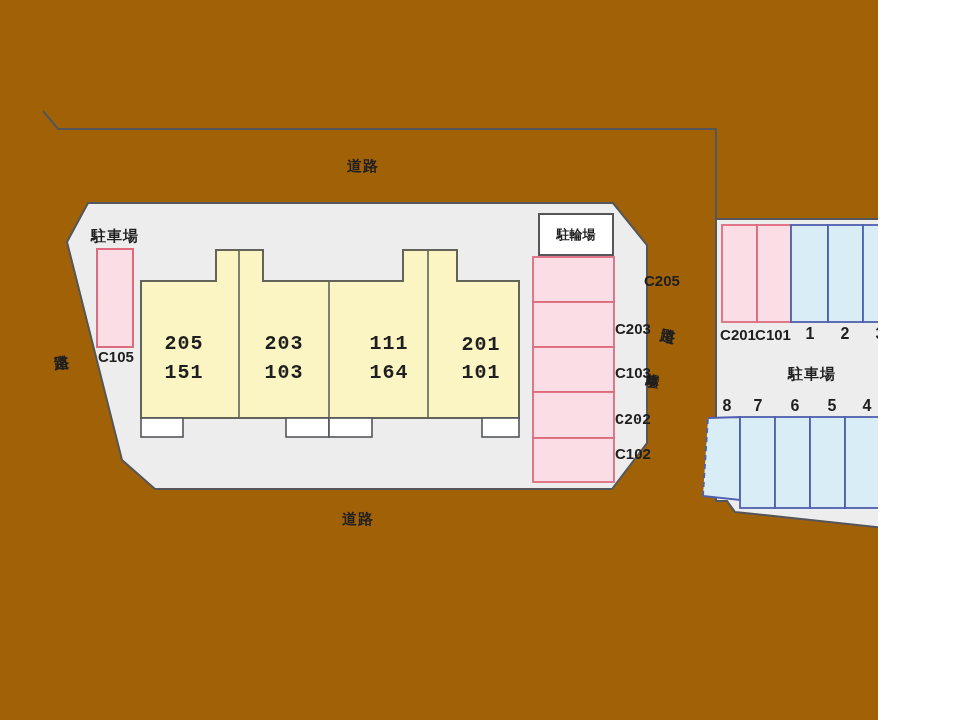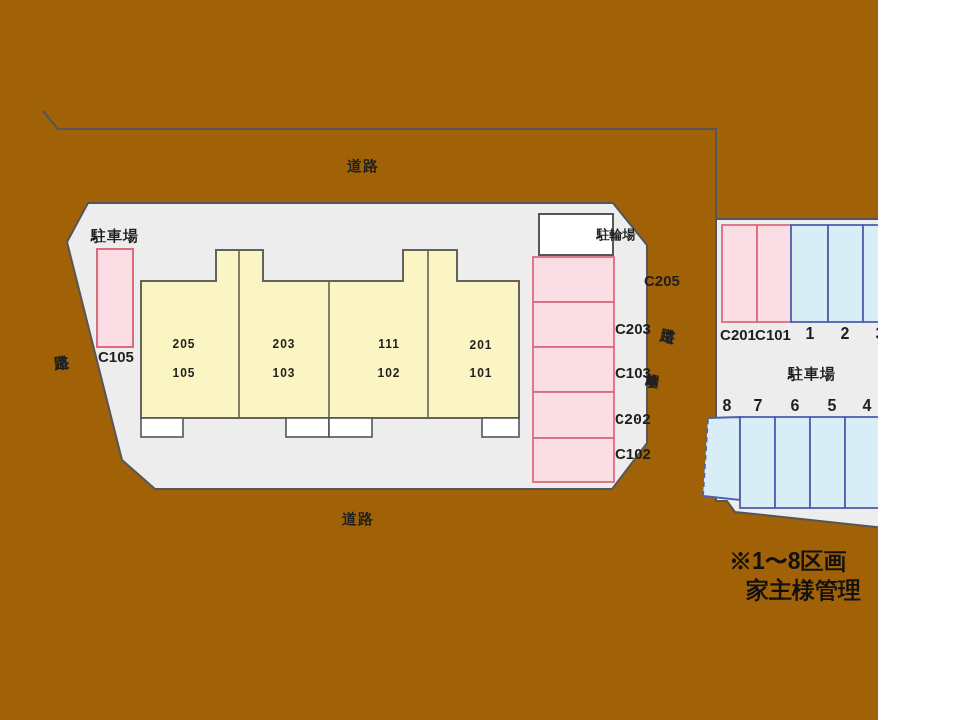--- a/index.html
+++ b/index.html
@@ -24,21 +24,21 @@
   
   .lbl { position:absolute; transform:translate(-50%,-50%); white-space:nowrap; line-height:1; }
   .lbl-left { position:absolute; transform:translateY(-50%); white-space:nowrap; line-height:1; }
   .road-label   { font-size:15px; font-weight:700; letter-spacing:1px; }
   .vtext        { writing-mode:vertical-rl; text-orientation:upright; line-height:1; }
   .vroad        { font-size:15px; font-weight:700; }
   .vparking     { font-size:13px; font-weight:700; }
   .parking-head { font-size:15px; font-weight:700; letter-spacing:1px; }
   .bike-label   { font-size:13px; font-weight:700; }
   .c-label      { font-size:15px; font-weight:600; }
-  .unit-label   { font-size:12px; font-weight:600; letter-spacing:1px; }
+  .unit-label   { font-size:20px; font-weight:600; letter-spacing:1px;font-family:Liberation Mono, monospace; }
   .stall-num    { font-size:16px; font-weight:600; }
   .note-line    { position:absolute; font-size:23px; font-weight:700; white-space:nowrap; color:#111; }
 </style>
 </head>
 <body>
 
 <div class="stage">
 
   <svg width="960" height="720" viewBox="0 0 960 720">
 
@@ -84,47 +84,45 @@
   </svg>
 
   <div class="lbl road-label" style="left:363px; top:165px;">道路</div>
   <div class="lbl road-label" style="left:358px; top:518px;">道路</div>
   <div class="lbl vtext vroad" style="left:60px; top:343px; transform:translate(-50%,-50%) rotate(-6deg);">道路</div>
   <div class="lbl vtext vroad" style="left:673px; top:317px; transform:translate(-50%,-50%) rotate(13deg);">道路</div>
   <div class="lbl vtext vparking" style="left:656px; top:364px; transform:translate(-50%,-50%) rotate(11deg);">駐車場</div>
 
   <div class="lbl parking-head" style="left:115px; top:235px;">駐車場</div>
   <div class="lbl-left c-label" style="left:98px; top:356px;">C105</div>
-  <div class="lbl bike-label" style="left:576px; top:234px;margin-left:40px;">駐輪場</div>
+  <div class="lbl bike-label" style="left:576px; top:234px;">駐輪場</div>
 
   <div class="lbl-left c-label" style="left:644px; top:280px;">C205</div>
   <div class="lbl-left c-label" style="left:615px; top:328px;">C203</div>
   <div class="lbl-left c-label" style="left:615px; top:372px;">C103</div>
   <div class="lbl-left c-label" style="left:615px; top:420px;font-family:Liberation Mono, monospace;">C202</div>
   <div class="lbl-left c-label" style="left:615px; top:453px;">C102</div>
 
   <div class="lbl unit-label" style="left:184px; top:344px;">205</div>
-  <div class="lbl unit-label" style="left:184px; top:373px;">105</div>
+  <div class="lbl unit-label" style="left:184px; top:373px;">151</div>
   <div class="lbl unit-label" style="left:284px; top:344px;">203</div>
   <div class="lbl unit-label" style="left:284px; top:373px;">103</div>
   <div class="lbl unit-label" style="left:389px; top:344px;">111</div>
-  <div class="lbl unit-label" style="left:389px; top:373px;">102</div>
+  <div class="lbl unit-label" style="left:389px; top:373px;">164</div>
   <div class="lbl unit-label" style="left:481px; top:345px;">201</div>
   <div class="lbl unit-label" style="left:481px; top:373px;">101</div>
 
   <div class="lbl c-label" style="left:738px; top:334px;">C201</div>
   <div class="lbl c-label" style="left:773px; top:334px;">C101</div>
   <div class="lbl stall-num" style="left:810px; top:334px;">1</div>
   <div class="lbl stall-num" style="left:845px; top:334px;">2</div>
   <div class="lbl stall-num" style="left:880px; top:334px;">3</div>
 
   <div class="lbl parking-head" style="left:812px; top:373px;">駐車場</div>
 
   <div class="lbl stall-num" style="left:727px; top:406px;">8</div>
   <div class="lbl stall-num" style="left:758px; top:406px;">7</div>
   <div class="lbl stall-num" style="left:795px; top:406px;">6</div>
   <div class="lbl stall-num" style="left:832px; top:406px;">5</div>
   <div class="lbl stall-num" style="left:867px; top:406px;">4</div>
 
-  <div class="note-line" style="left:729px; top:546px;">※1〜8区画</div>
-  <div class="note-line" style="left:746px; top:575px;">家主様管理</div>
 
 </div>
 
 </body></html>

